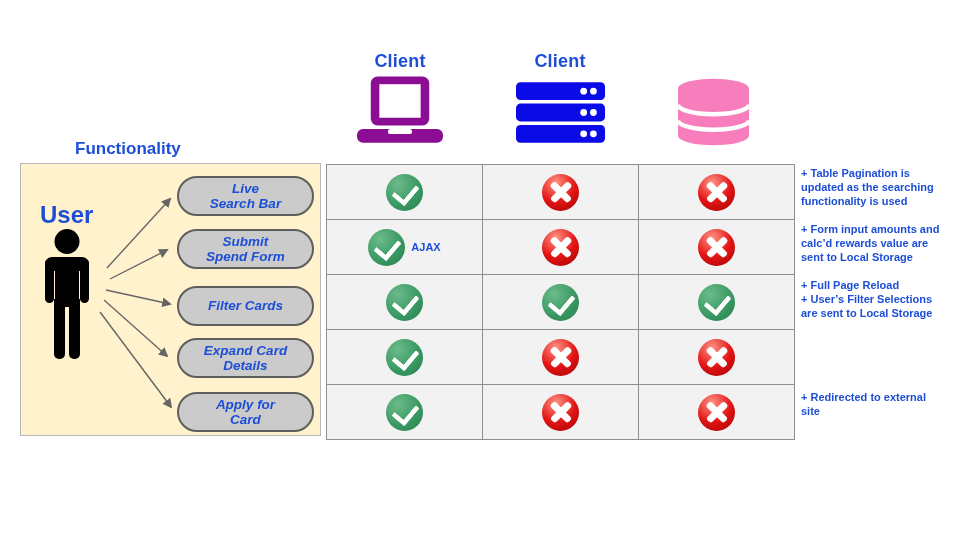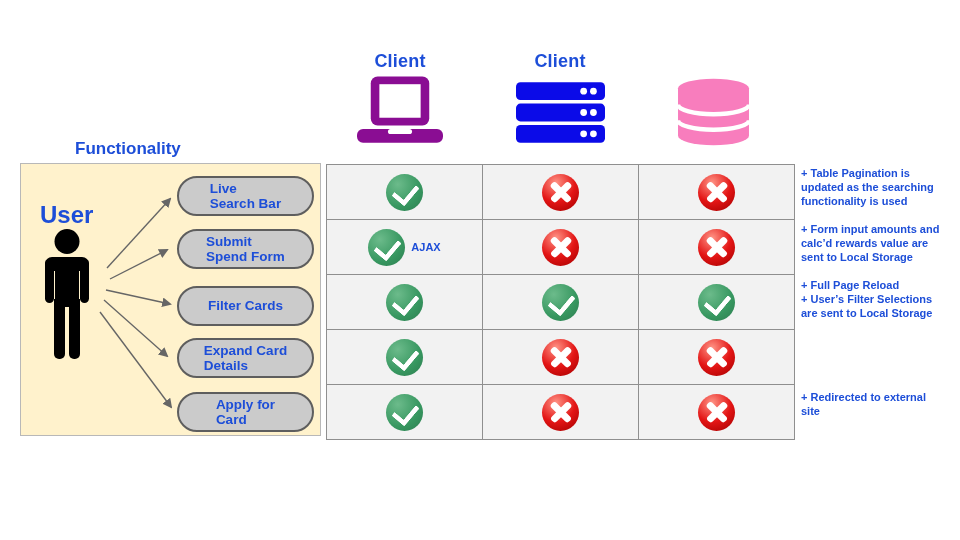--- a/index.html
+++ b/index.html
@@ -12,22 +12,22 @@
   .icon-svg{position:absolute;display:block;}
 
   
   .func-title{position:absolute;left:75px;top:139px;width:200px;text-align:left;
               font-size:17px;font-weight:700;}
   .actor-box{position:absolute;left:20px;top:163px;width:301px;height:273px;
              background:var(--box-bg);border:1px solid var(--box-border);box-sizing:border-box;}
   .actor-label{position:absolute;left:40px;top:201px;font-size:24px;font-weight:700;}
   .pill{position:absolute;left:177px;width:137px;height:40px;border-radius:20px;
         background:var(--pill-bg);border:2px solid var(--pill-border);box-sizing:border-box;
-        display:flex;align-items:center;justify-content:center;text-align:left;
-        font-size:13.5px;font-weight:700;line-height:1.12;white-space:pre-line;}
+        display:flex;align-items:center;justify-content:center;text-align:center;
+        font-size:13.5px;font-weight:700;line-height:1.12;white-space:pre-line;font-style:italic;}
 
   
   .matrix{position:absolute;left:326px;top:164px;display:grid;
           grid-template-columns:repeat(3,155px);grid-auto-rows:54px;gap:1px;
           background:var(--grid-border);border:1px solid var(--grid-border);}
   .cell{background:var(--cell-bg);display:flex;align-items:center;justify-content:center;gap:6px;}
   .mark{width:37px;height:37px;border-radius:50%;position:relative;flex:0 0 auto;}
   .mark[data-kind="yes"]{background:radial-gradient(circle at 32% 28%,#6cbb8b 0%,var(--green) 60%,#2d7c4f 100%);}
   .mark[data-kind="yes"]::after{content:"";position:absolute;left:11px;top:6px;width:12px;height:19px;
        border-right:5px solid #fff;border-bottom:5px solid #fff;border-radius:2px;transform:rotate(40deg);}

